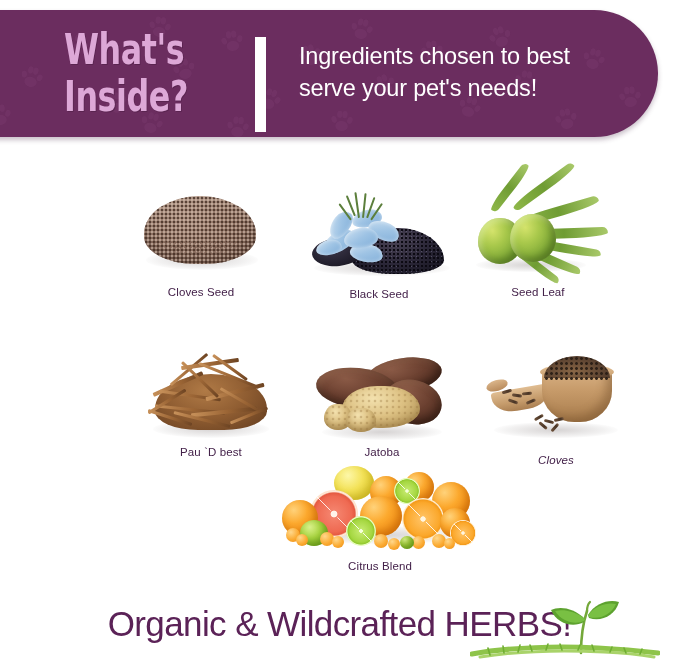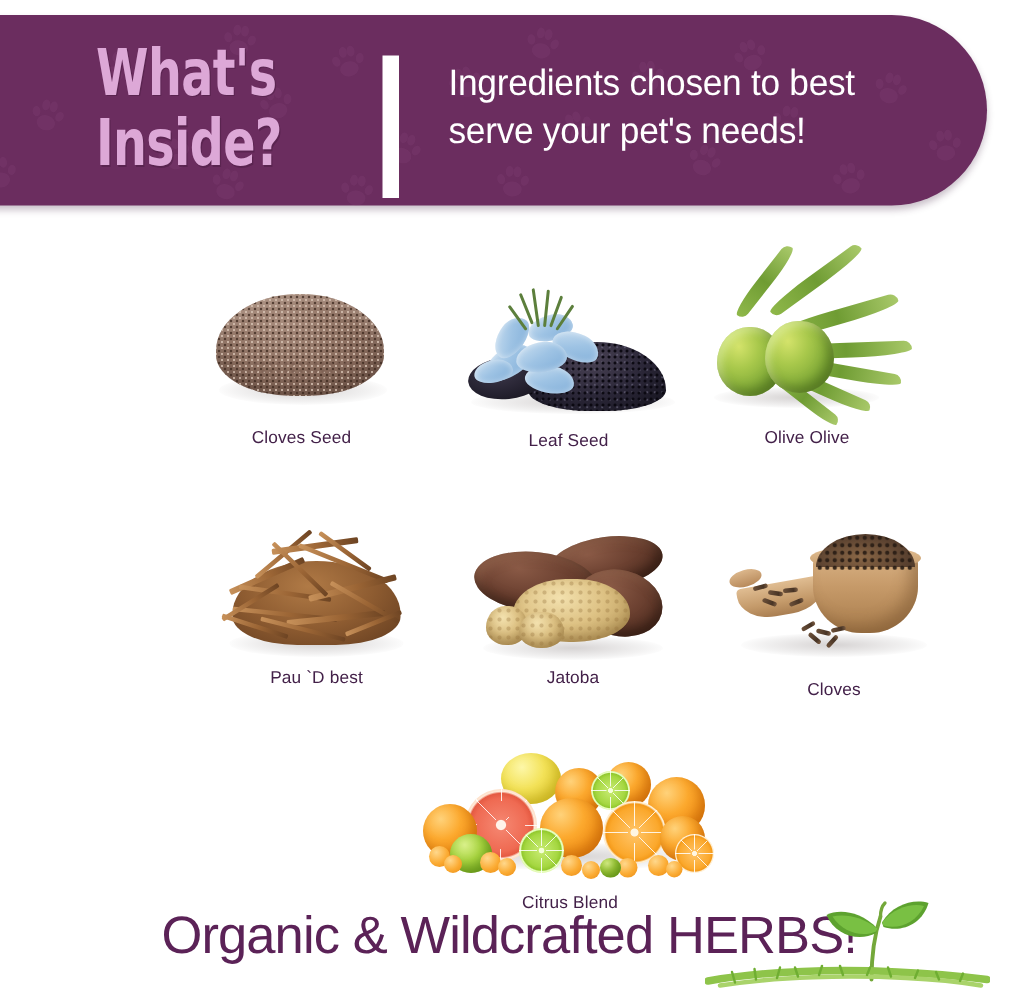--- a/index.html
+++ b/index.html
@@ -431,39 +431,39 @@
     <div class="petal" style="left:38px; top:42px; width:34px; height:20px; transform:rotate(-4deg);"></div>
     <div class="petal" style="left:10px; top:54px; width:26px; height:15px; transform:rotate(-8deg);"></div>
 
     <div class="stamen" style="left:48px; top:8px;  height:22px; transform:rotate(-22deg);"></div>
     <div class="stamen" style="left:52px; top:6px;  height:26px; transform:rotate(-8deg);"></div>
     <div class="stamen" style="left:56px; top:7px;  height:25px; transform:rotate(6deg);"></div>
     <div class="stamen" style="left:60px; top:10px; height:22px; transform:rotate(20deg);"></div>
     <div class="stamen" style="left:44px; top:14px; height:20px; transform:rotate(-36deg);"></div>
     <div class="stamen" style="left:64px; top:14px; height:20px; transform:rotate(34deg);"></div>
   </div>
-  <div class="caption" style="top:102px;">Leaf Seed</div>
+  <div class="caption" style="top:102px;">Black Seed</div>
 </div>
 
 <div class="ingredient" style="left:468px; top:182px; width:140px; height:122px;">
   <div class="art" id="art-olive">
     <div class="shadow" style="left:8px; top:76px; width:110px; height:14px;"></div>
 
     <div class="leaf" style="left:46px; top:22px; width:74px; height:9px;  transform:rotate(-36deg);"></div>
     <div class="leaf" style="left:50px; top:36px; width:84px; height:10px; transform:rotate(-16deg);"></div>
     <div class="leaf" style="left:52px; top:48px; width:88px; height:10px; transform:rotate(-2deg);"></div>
     <div class="leaf" style="left:52px; top:54px; width:82px; height:9px;  transform:rotate(10deg);"></div>
     <div class="leaf" style="left:48px; top:58px; width:70px; height:9px;  transform:rotate(24deg);"></div>
     <div class="leaf" style="left:24px; top:24px; width:58px; height:9px;  transform:rotate(-52deg);"></div>
     <div class="leaf" style="left:46px; top:62px; width:56px; height:8px;  transform:rotate(38deg);"></div>
 
     <div class="olive" style="left:10px; top:36px; width:44px; height:46px;"></div>
     <div class="olive" style="left:42px; top:32px; width:46px; height:48px;"></div>
   </div>
-  <div class="caption" style="top:104px;">Olive Olive</div>
+  <div class="caption" style="top:104px;">Seed Leaf</div>
 </div>
 
 <div class="ingredient" style="left:145px; top:352px; width:132px; height:114px;">
   <div class="art" id="art-pau">
     <div class="shadow" style="left:8px; top:68px; width:116px; height:18px;"></div>
     <div class="mound"></div>
     <div class="chip" style="left:6px;   top:30px; width:54px; height:4px; transform:rotate(-24deg);"></div>
     <div class="chip" style="left:14px;  top:42px; width:62px; height:3px; transform:rotate(8deg);"></div>
     <div class="chip" style="left:20px;  top:16px; width:48px; height:3px; transform:rotate(-40deg);"></div>
     <div class="chip" style="left:36px;  top:10px; width:58px; height:4px; transform:rotate(-8deg);"></div>
@@ -491,21 +491,21 @@
     <div class="pulp" style="left:30px; top:36px; width:78px; height:42px;"></div>
     <div class="pulpTex" style="left:30px; top:36px; width:78px; height:42px;"></div>
     <div class="pulp" style="left:12px; top:54px; width:28px; height:26px;"></div>
     <div class="pulpTex" style="left:12px; top:54px; width:28px; height:26px;"></div>
     <div class="pulp" style="left:34px; top:58px; width:30px; height:24px;"></div>
     <div class="pulpTex" style="left:34px; top:58px; width:30px; height:24px;"></div>
   </div>
   <div class="caption" style="top:96px;">Jatoba</div>
 </div>
 
-<div class="ingredient" style="left:486px; top:348px; width:140px; height:126px;">
+<div class="ingredient" style="left:486px; top:348px; width:140px; height:126px;font-style:italic;">
   <div class="art" id="art-cloves">
     <div class="shadow" style="left:8px; top:74px; width:124px; height:16px;"></div>
 
     <div class="handle"></div>
     <div class="scoop"></div>
     <div class="clove" style="left:16px; top:42px; transform:rotate(-16deg);"></div>
     <div class="clove" style="left:26px; top:46px; transform:rotate(8deg);"></div>
     <div class="clove" style="left:36px; top:44px; transform:rotate(-6deg);"></div>
     <div class="clove" style="left:22px; top:52px; transform:rotate(20deg);"></div>
     <div class="clove" style="left:40px; top:52px; transform:rotate(-22deg);"></div>
@@ -518,21 +518,21 @@
 
     <div class="clove" style="left:48px; top:68px; transform:rotate(-30deg);"></div>
     <div class="clove" style="left:58px; top:72px; transform:rotate(14deg);"></div>
     <div class="clove" style="left:68px; top:70px; transform:rotate(-12deg);"></div>
     <div class="clove" style="left:52px; top:76px; transform:rotate(40deg);"></div>
     <div class="clove" style="left:64px; top:78px; transform:rotate(-48deg);"></div>
   </div>
   <div class="caption" style="top:106px;">Cloves</div>
 </div>
 
-<div class="ingredient" style="left:282px; top:500px; width:196px; height:108px;">
+<div class="ingredient" style="left:282px; top:464px; width:196px; height:108px;">
   <div class="art" id="art-citrus">
     <div class="shadow" style="left:4px; top:62px; width:186px; height:18px;"></div>
 
     <div class="fruit orange" style="left:150px; top:18px; width:38px; height:38px;"></div>
     <div class="fruit lemon" style="left:52px;  top:2px;  width:40px; height:34px;"></div>
     <div class="fruit orange" style="left:88px;  top:12px; width:32px; height:32px;"></div>
     <div class="fruit orange" style="left:122px; top:8px;  width:30px; height:30px;"></div>
 
     <div class="fruit cutlime" style="left:112px; top:14px; width:26px; height:26px;"></div>
     <div class="segline" style="left:112px; top:14px; width:26px; height:26px;"></div>

